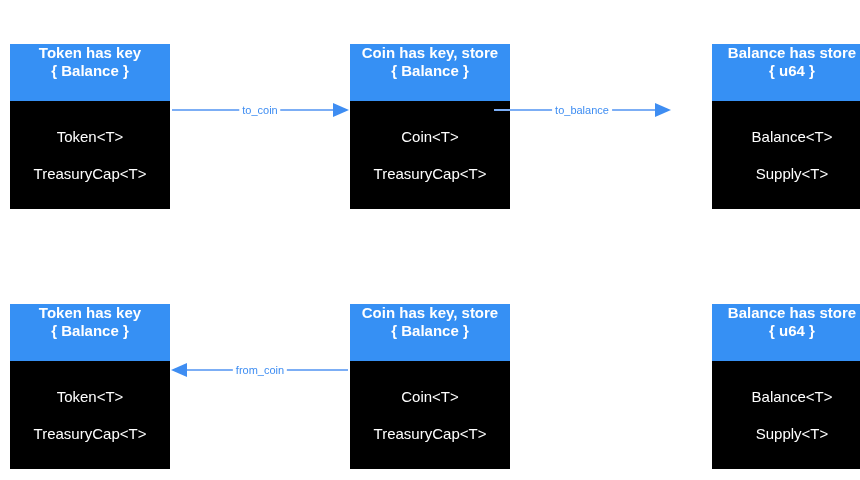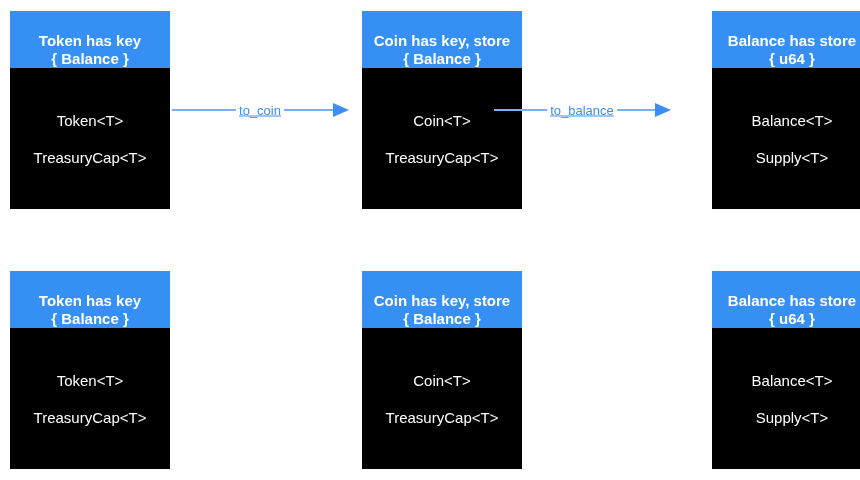--- a/index.html
+++ b/index.html
@@ -26,40 +26,41 @@
   .node-header {
     height: 57px;
     background: #3690f4;
     color: #ffffff;
     font-weight: bold;
     font-size: 15px;
     line-height: 18px;
     display: flex;
     flex-direction: column;
     align-items: center;
-    justify-content: flex-end;
+    justify-content: flex-start;
     text-align: center;
+    margin-top: 33px;
   }
   .node-body {
     flex: 1;
     background: #000000;
     color: #ffffff;
     font-size: 15px;
     display: flex;
     flex-direction: column;
     align-items: center;
     justify-content: center;
     gap: 20px;
     text-align: center;
   }
   
   .r1 { top: 11px; }
   .r2 { top: 271px; }
   .c1 { left: 10px; }
-  .c2 { left: 362px; }
+  .c2 { left: 350px; }
   .c3 { left: 712px; }
 
   
   .connector {
     position: absolute;
     width: 180px;
     height: 24px;
   }
   .conn-r1 { top: 98px; }
   .conn-r2 { top: 358px; }
@@ -93,24 +94,23 @@
     border-bottom: 7px solid transparent;
     border-right: 16px solid #3e8df2;
   }
   .conn-label {
     position: absolute;
     top: 50%;
     left: 50%;
     transform: translate(-50%, -50%);
     background: #ffffff;
     color: #3e8df2;
-    font-size: 13px;
+    font-size: 11px;
     padding: 0 3px;
     white-space: nowrap;
-    text-decoration: underline;
   }
 </style>
 </head>
 <body>
 
 <div class="canvas">
 
   <div class="node r1 c1">
     <div class="node-header">
       <span>Token has key</span>
@@ -182,15 +182,20 @@
     <div class="node-header">
       <span>Balance has store</span>
       <span>{ u64 }</span>
     </div>
     <div class="node-body">
       <span>Balance&lt;T&gt;</span>
       <span>Supply&lt;T&gt;</span>
     </div>
   </div>
 
+  <div class="connector conn-r2 conn-g1 dir-left">
+    <div class="conn-line"></div>
+    <div class="arrowhead"></div>
+    <span class="conn-label">from_coin</span>
+  </div>
 
 
 </div>
 
 </body></html>

